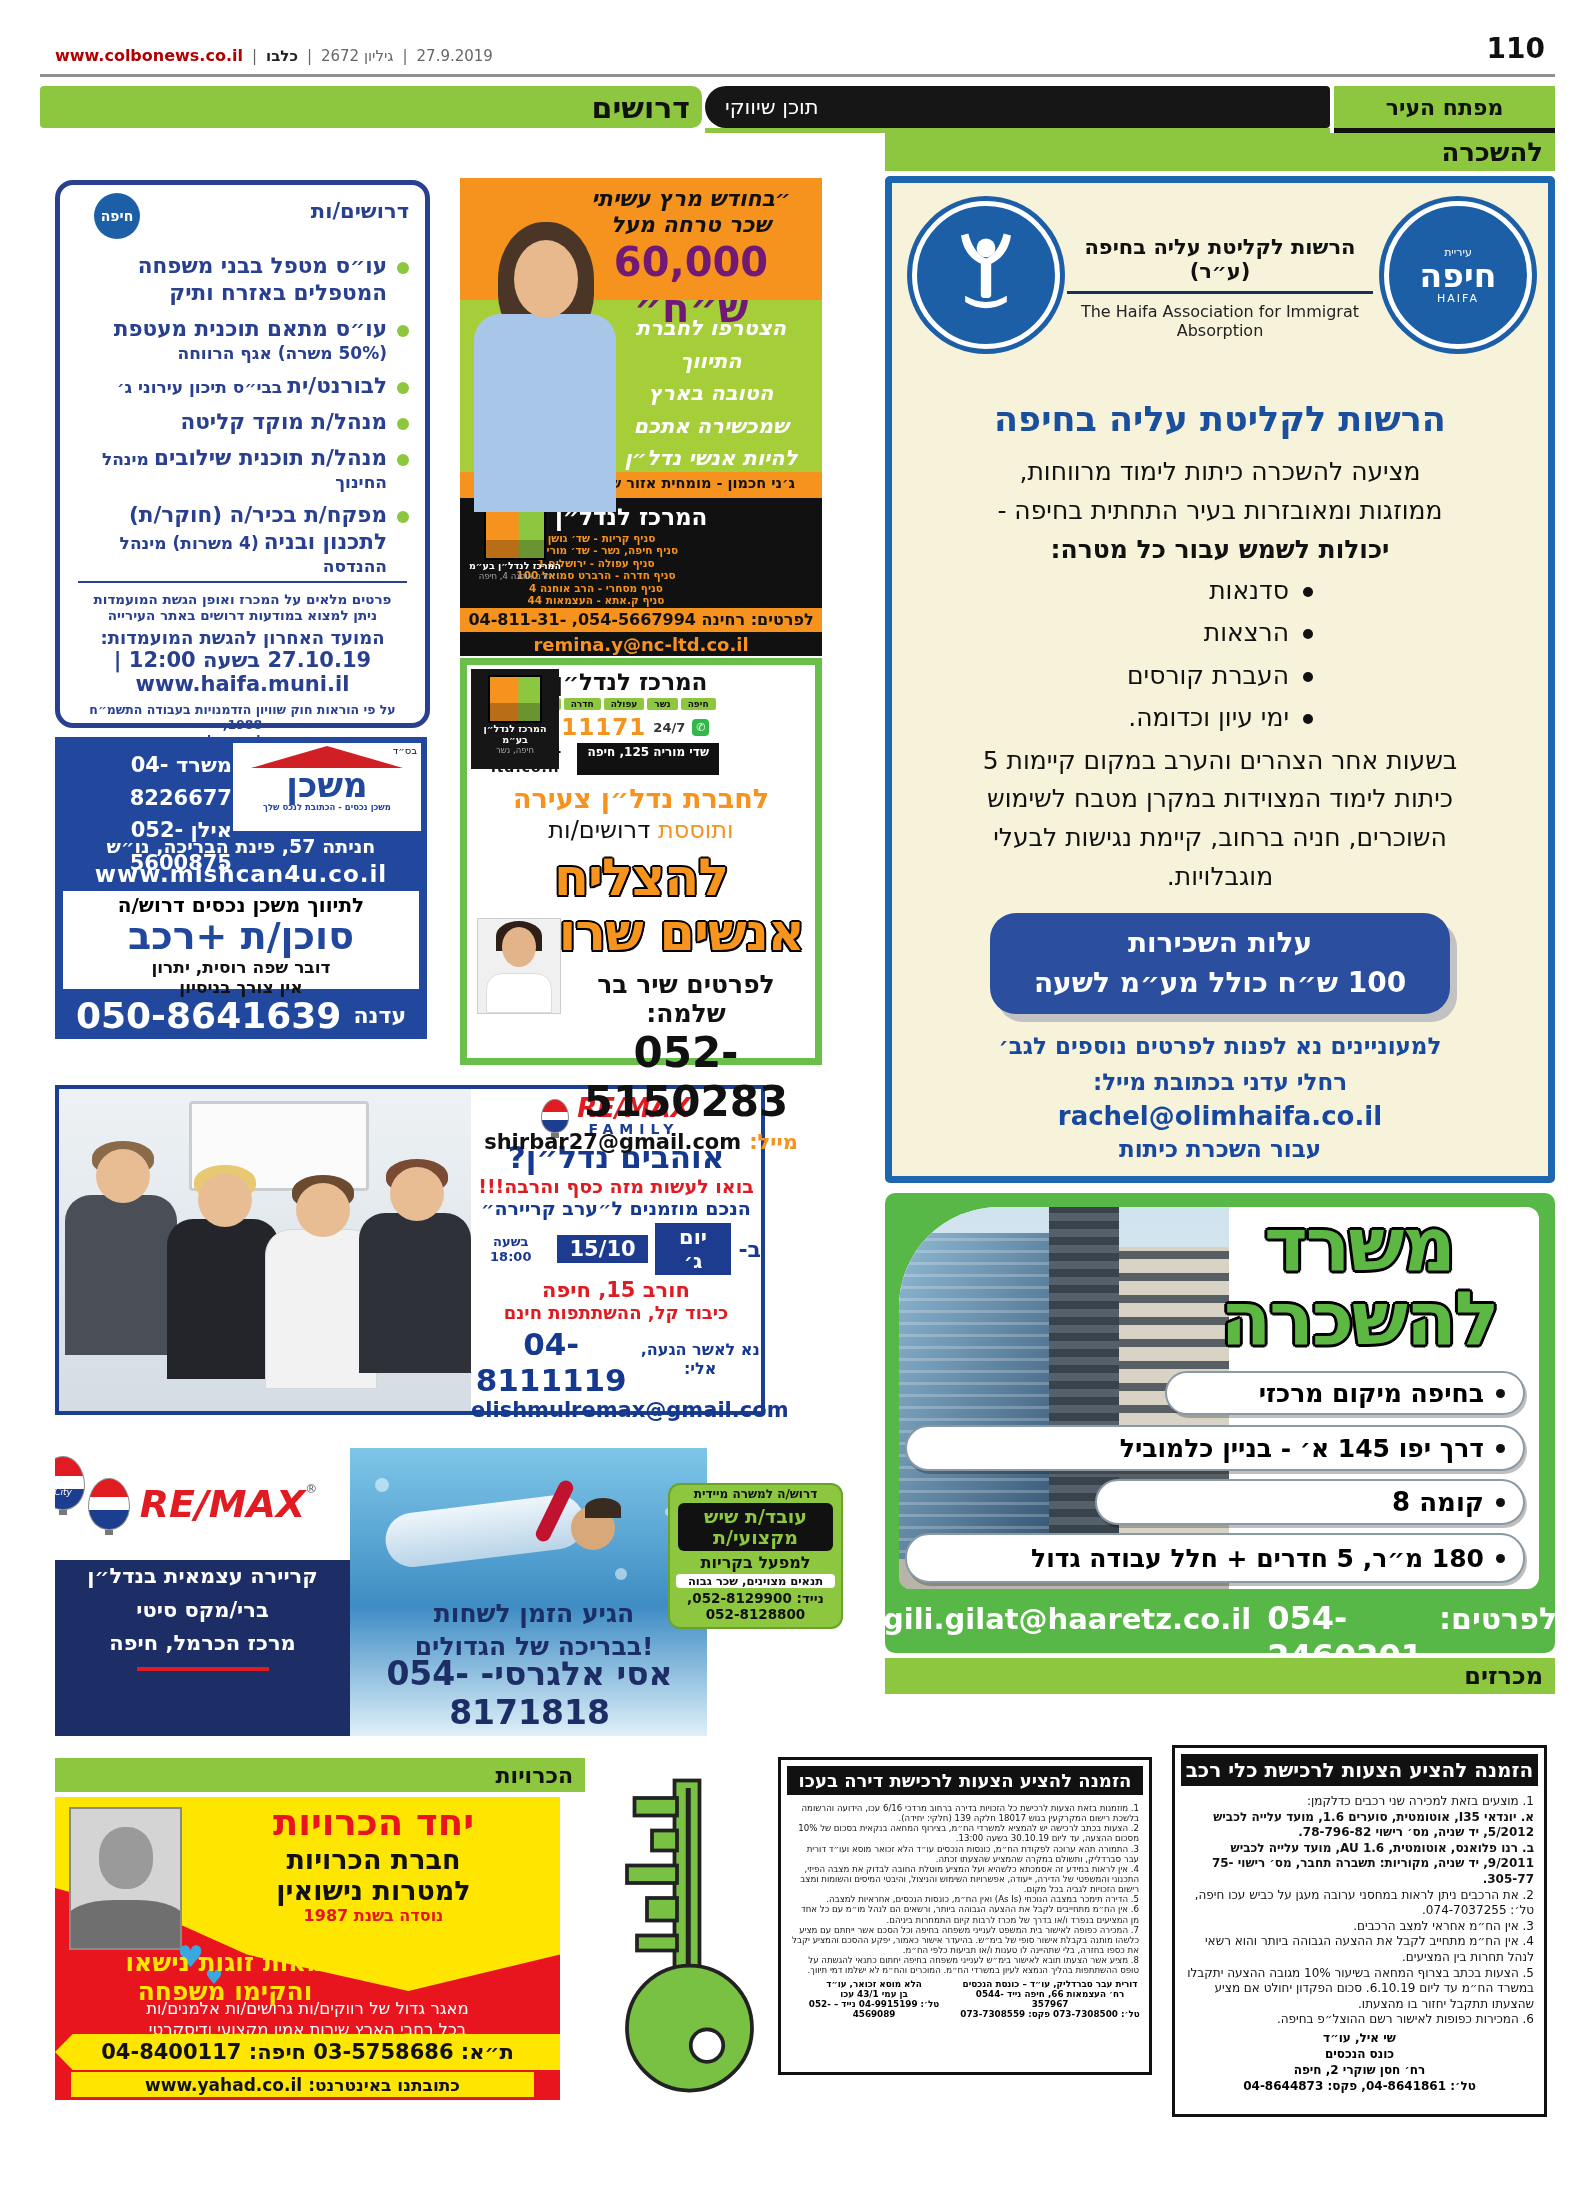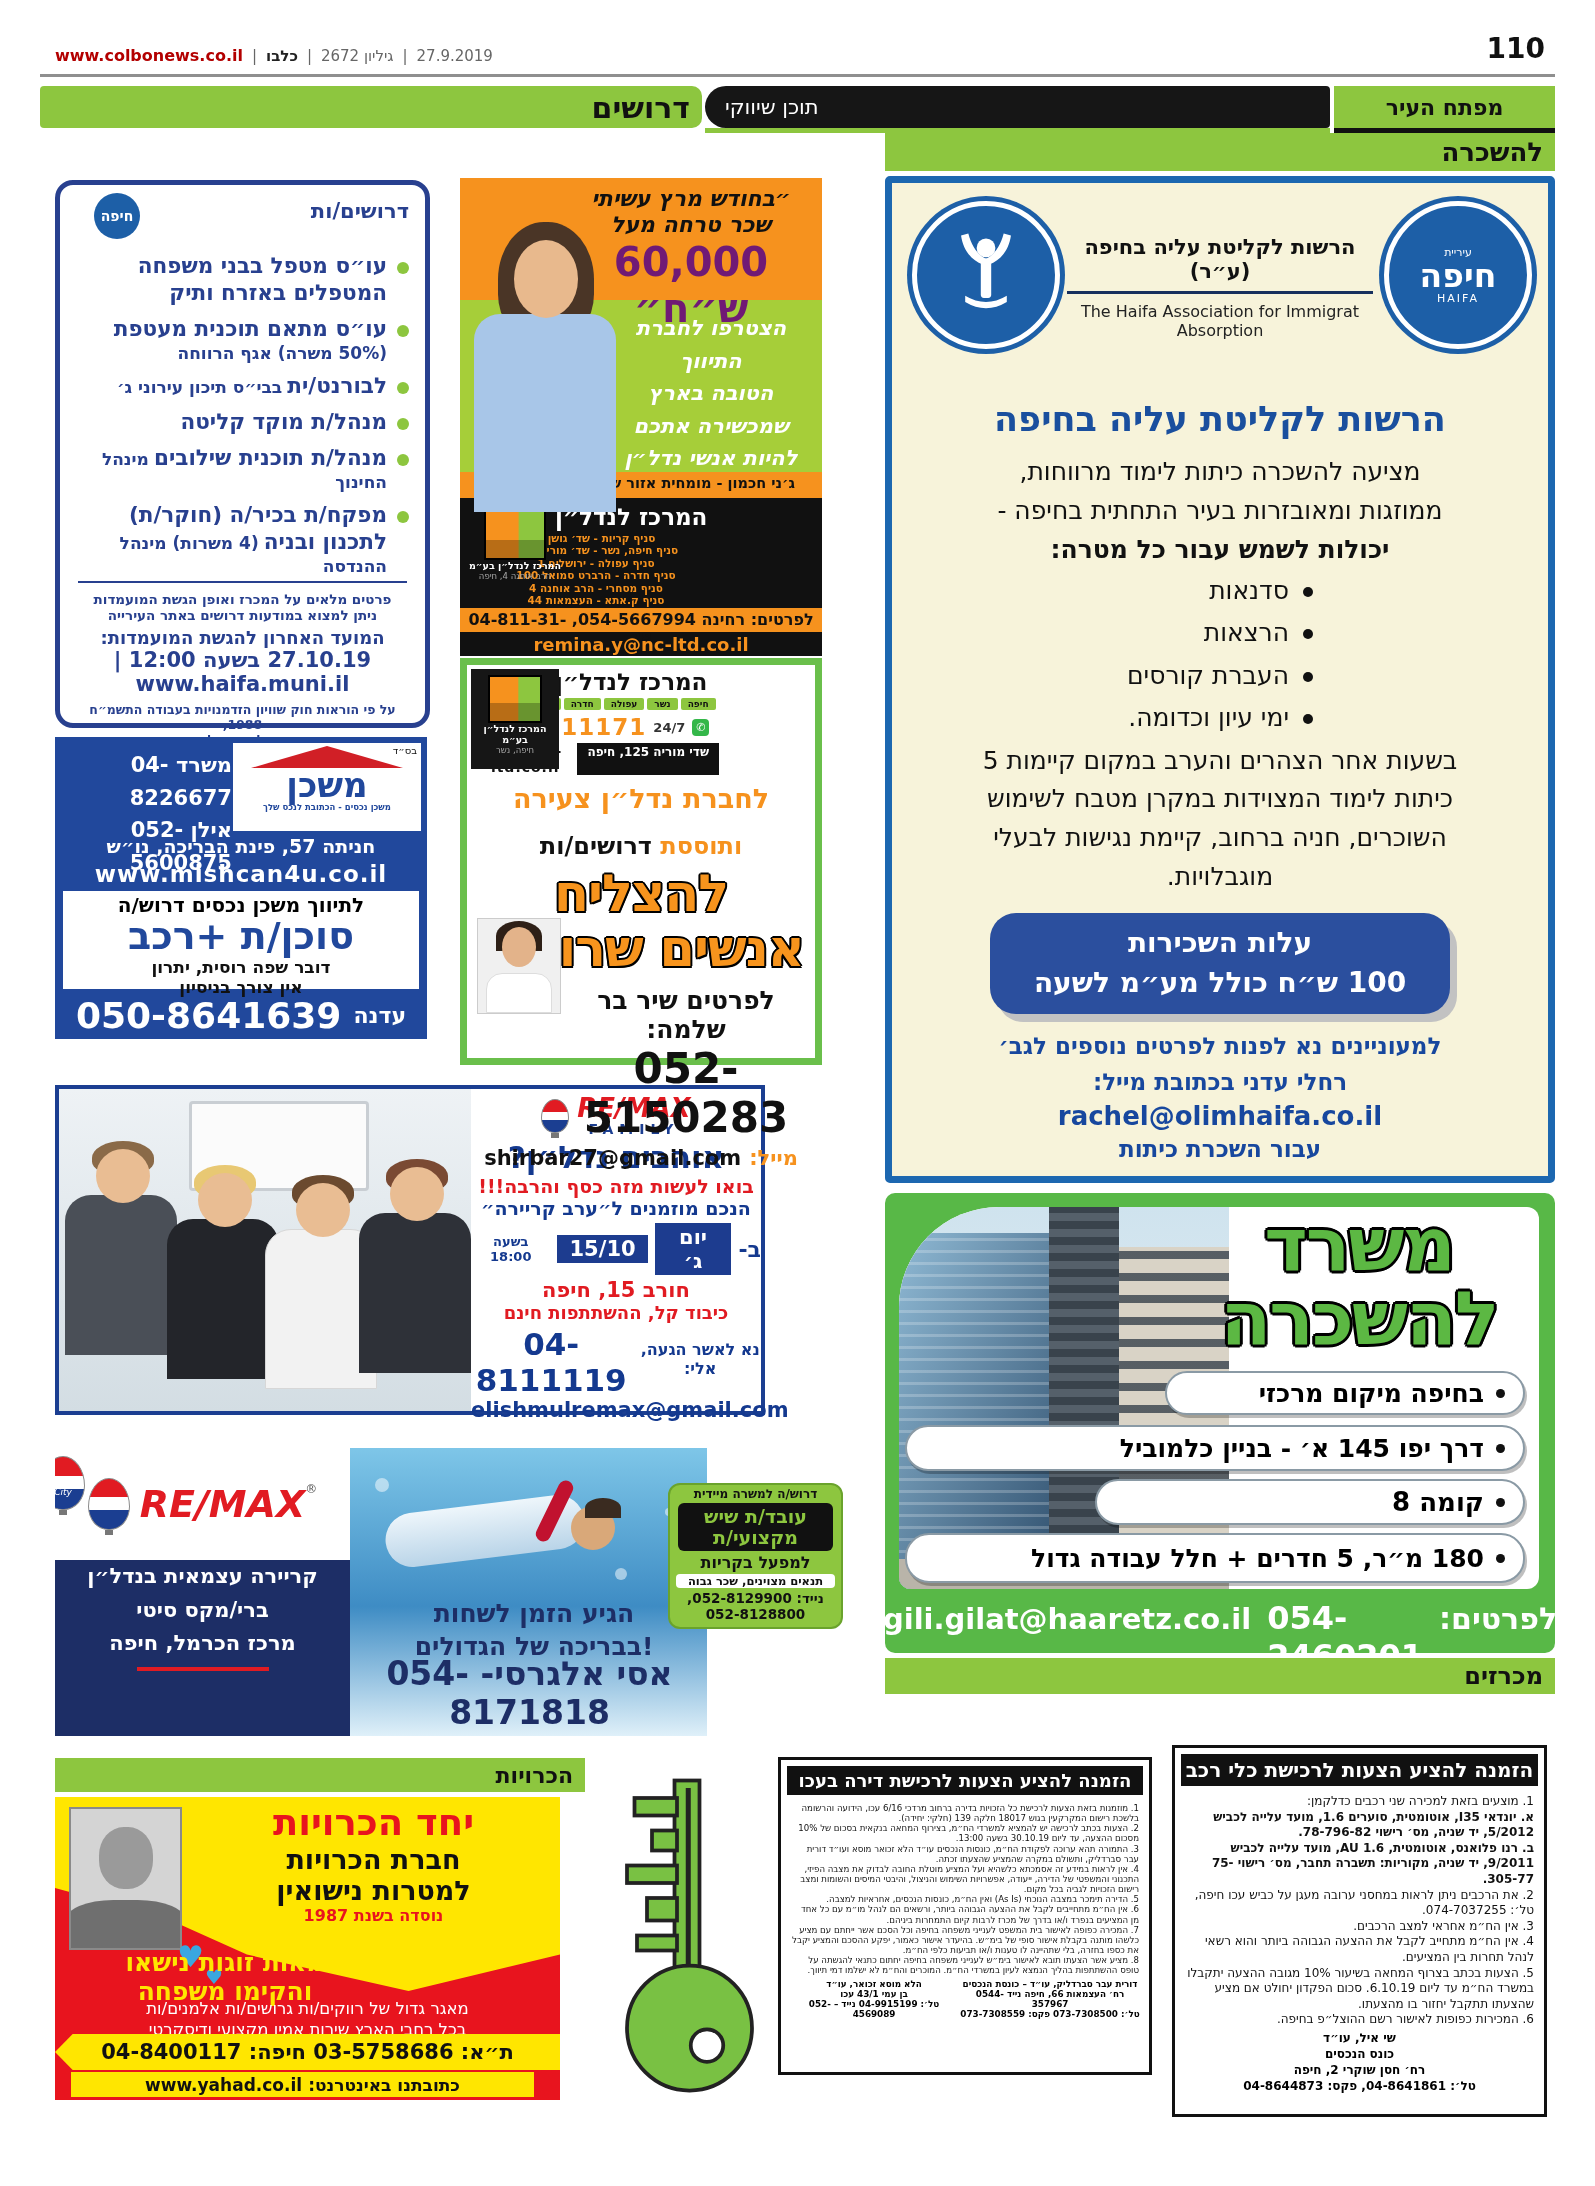--- a/index.html
+++ b/index.html
@@ -179,21 +179,21 @@
 .n2ph{display:flex;align-items:center;justify-content:center;gap:7px;margin-top:4px}
 .wa{width:17px;height:17px;border-radius:4px;background:#34b749;color:#fff;font-size:11px;display:flex;align-items:center;justify-content:center}
 .n2247{font-weight:900;font-size:13px;color:#333}
 .n2num{color:#f6921e;font-weight:900;font-size:23px;letter-spacing:1px;direction:ltr}
 .n2strip{display:flex;margin-top:3px;direction:ltr}
 .n2site{flex:1;text-align:center;font-weight:900;font-size:14px;color:#111;letter-spacing:1px}
 .n2addr{background:#111;color:#fff;font-weight:bold;font-size:12px;padding:2px 10px;direction:rtl}
 .n2logo{position:absolute;top:4px;left:4px;width:88px;height:100px;background:#161616;text-align:center;padding-top:4px}
 .n2body{text-align:center;margin-top:8px}
 .n2l1{color:#f6921e;font-weight:900;font-size:27px}
-.n2l2{font-size:24px;font-weight:700;margin-top:18px}
+.n2l2{font-size:24px;font-weight:400;margin-top:2px}
 .n2l2 .o{color:#f6921e}
 .n2l2 .k{color:#111}
 .n2big{color:#f7941d;font-weight:900;font-size:51px;line-height:1.08;letter-spacing:-1px;text-shadow:2px 0 0 #000,-2px 0 0 #000,0 2px 0 #000,0 -2px 0 #000,1.5px 1.5px 0 #000,-1.5px -1.5px 0 #000,1.5px -1.5px 0 #000,-1.5px 1.5px 0 #000;margin-top:6px}
 .n2cl{color:#111;font-weight:900;font-size:25px;margin-top:10px;padding-left:90px}
 .n2p2{color:#111;font-weight:900;font-size:42px;padding-left:90px}
 .n2photo{position:absolute;left:10px;bottom:44px;width:84px;height:96px;background:#f0f0f0;border:1px solid #ccc;overflow:hidden}
 .n2em{display:flex;justify-content:center;gap:8px;align-items:baseline;margin-top:4px}
 .n2em .lab{color:#f6921e;font-weight:900;font-size:21px}
 .n2em .val{color:#111;font-weight:900;font-size:21px;direction:ltr}
 .whd{position:absolute;left:50%;transform:translateX(-50%);top:8px;width:34px;height:40px;border-radius:50%;background:#e3b38a}

